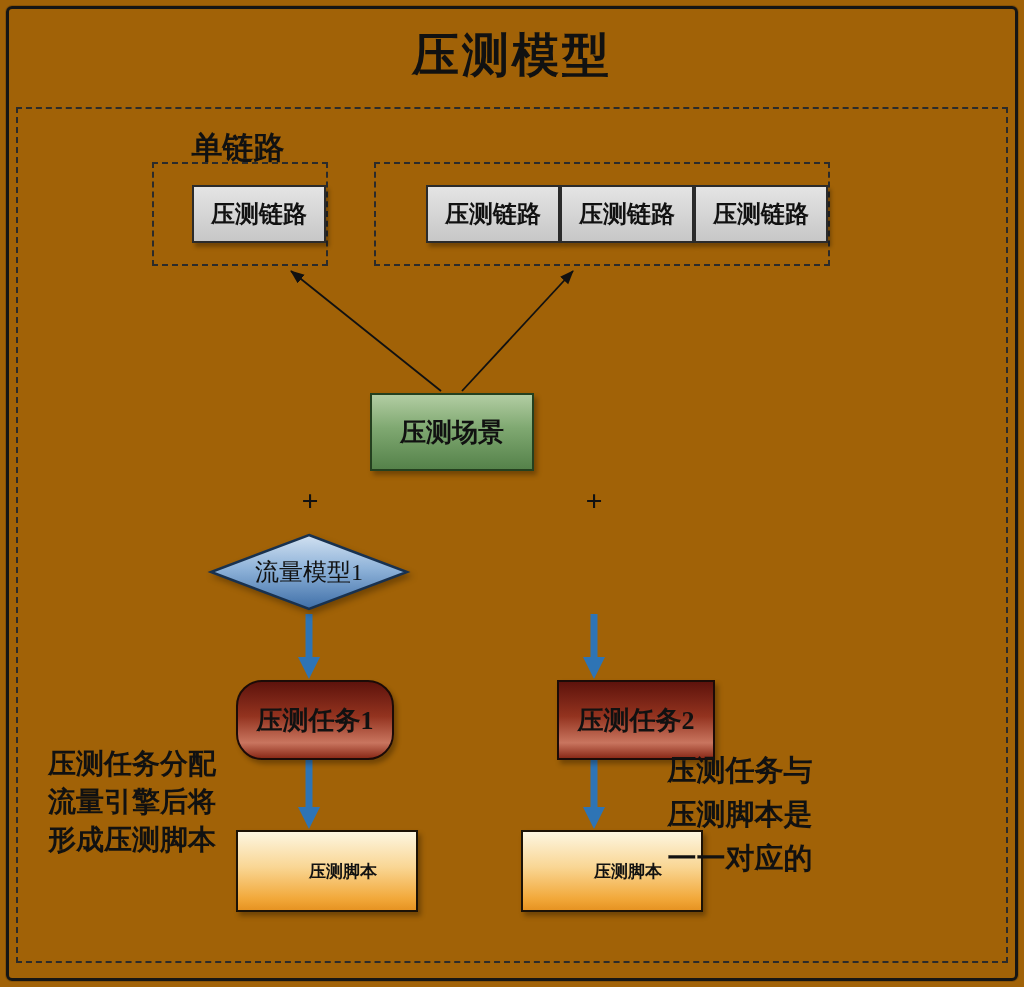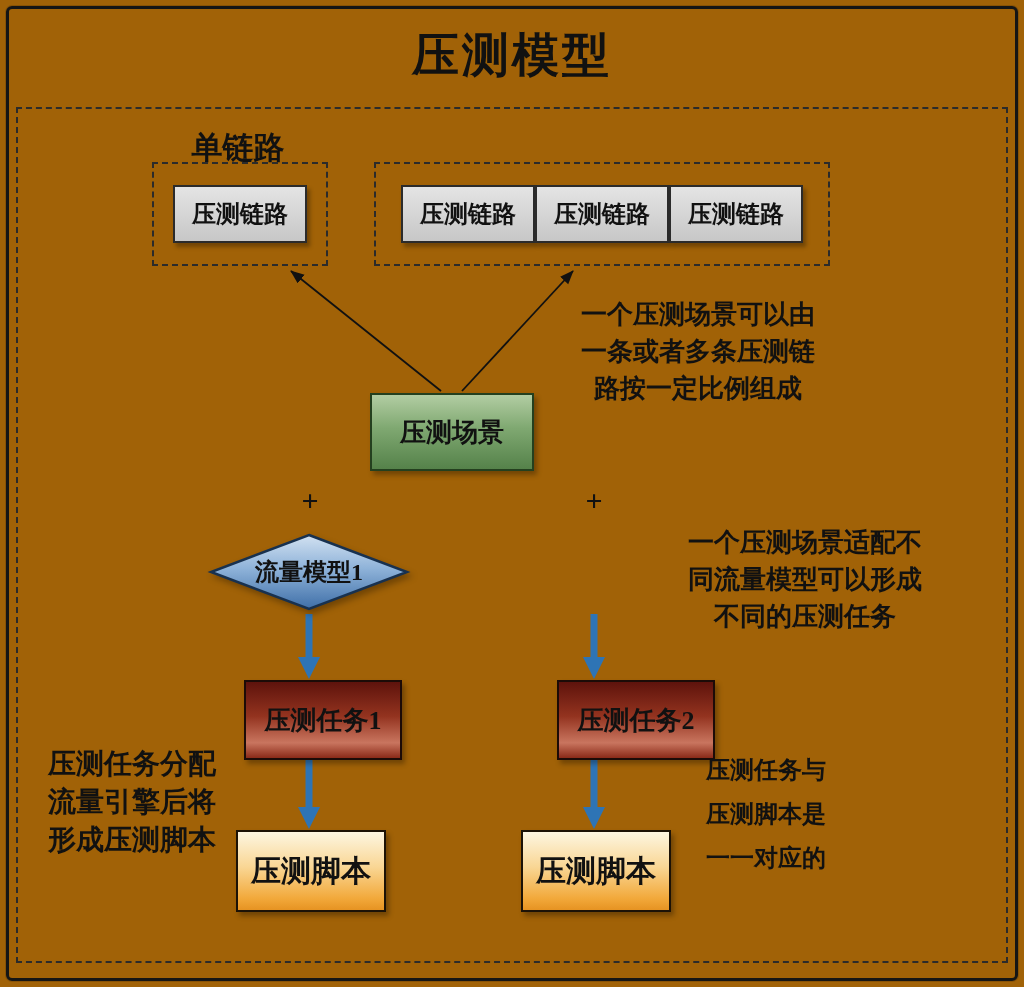--- a/index.html
+++ b/index.html
@@ -19,21 +19,21 @@
     position:absolute;top:24px;left:0;right:0;text-align:center;
     font-size:47px;font-weight:bold;letter-spacing:3px;
   }
   .group-label{
     position:absolute;top:127px;text-align:center;font-size:31px;font-weight:bold;
   }
   .lbl-single{left:152px;width:172px;}
   .lbl-full{left:374px;width:452px;}
   .group{
     position:absolute;top:162px;height:100px;border:2px dashed #2b2b2b;
-    display:flex;align-items:center;justify-content:center;font-family:Liberation Mono, monospace;
+    display:flex;align-items:center;justify-content:flex-end;font-family:Liberation Mono, monospace;
   }
   .grp-single{left:152px;width:172px;}
   .grp-full{left:374px;width:452px;}
   .chain{
     width:130px;height:54px;border:2px solid #2b2b2b;
     background:linear-gradient(to bottom,#e4e4e4,#c7c7c7);
     display:flex;align-items:center;justify-content:center;
     font-size:24px;font-weight:bold;
     box-shadow:3px 4px 4px rgba(0,0,0,0.3);
   }
@@ -52,49 +52,50 @@
   .plus-left{left:260px;}
   .plus-right{left:544px;}
   .diamond{
     position:absolute;top:532px;width:204px;height:80px;
   }
   .dia-1{left:207px;}
   .dia-2{left:492px;}
   .diamond svg{position:absolute;left:0;top:0;filter:drop-shadow(3px 4px 3px rgba(0,0,0,0.3));}
   .diamond .dlabel{
     position:absolute;inset:0;display:flex;align-items:center;justify-content:center;
-    font-size:24px;font-weight:bold;
+    font-size:24px;font-weight:normal;
   }
   .task{
     position:absolute;top:680px;width:154px;height:76px;
     border:2px solid #1c0b07;
     background:linear-gradient(to bottom,#5e130c 0%,#93331f 45%,#c9755f 80%,#8a2a18 100%);
     display:flex;align-items:center;justify-content:center;
     font-size:26px;font-weight:bold;
     box-shadow:3px 4px 5px rgba(0,0,0,0.3);
   }
-  .task-1{left:244px;}
+  .task-1{left:236px;border-radius:26px;}
   .task-2{left:517px;margin-left:40px;}
   .script{
     position:absolute;top:830px;width:146px;height:78px;
     border:2px solid #1c1206;
     background:linear-gradient(to bottom,#fdf6e1 0%,#f9d694 45%,#f2a93b 85%,#e69322 100%);
     display:flex;align-items:center;justify-content:center;
-    font-size:30px;font-weight:bold;
+    font-size:17px;font-weight:bold;
     box-shadow:3px 4px 5px rgba(0,0,0,0.3);
+    padding-left:32px;
   }
   .script-1{left:236px;}
   .script-2{left:521px;}
   .note{
     position:absolute;text-align:center;font-weight:bold;white-space:pre-line;
   }
   .note-scenario{left:570px;top:296px;width:256px;font-size:26px;line-height:37px;}
   .note-models{left:683px;top:524px;width:244px;font-size:26px;line-height:37px;}
   .note-tasks{left:28px;top:745px;width:208px;font-size:28px;line-height:38px;}
-  .note-scripts{left:682px;top:748px;width:168px;font-size:24px;line-height:44px;}
+  .note-scripts{left:656px;top:748px;width:168px;font-size:29px;line-height:44px;}
   .arrows{position:absolute;left:0;top:0;pointer-events:none;}
 </style>
 </head>
 <body>
 
 <div class="stage">
 
   <div class="frame"></div>
   <div class="title">压测模型</div>
   <div class="dashed-area"></div>
@@ -122,45 +123,39 @@
     <div class="chain">压测链路</div>
   </div>
 
   <div class="group grp-full">
     <div class="chain">压测链路</div>
     <div class="chain">压测链路</div>
     <div class="chain">压测链路</div>
   </div>
 
   <div class="scenario">压测场景</div>
-  <div class="note note-scenario">一个压测场景可以由
-一条或者多条压测链
-路按一定比例组成</div>
 
   <div class="plus plus-left">+</div>
   <div class="plus plus-right">+</div>
 
   <div class="diamond dia-1">
     <svg width="204" height="80" viewBox="0 0 204 80">
       <defs>
         <linearGradient id="dg1" x1="0" y1="0" x2="0" y2="1">
           <stop offset="0%" stop-color="#d2e1f1"></stop>
           <stop offset="45%" stop-color="#8fb3d9"></stop>
           <stop offset="100%" stop-color="#3f6fa8"></stop>
         </linearGradient>
       </defs>
       <polygon points="102,3 200,40 102,77 4,40" fill="url(#dg1)" stroke="#18314f" stroke-width="2.5"></polygon>
     </svg>
     <span class="dlabel">流量模型1</span>
   </div>
 
 
-  <div class="note note-models">一个压测场景适配不
-同流量模型可以形成
-不同的压测任务</div>
 
   <div class="task task-1">压测任务1</div>
   <div class="task task-2">压测任务2</div>
 
   <div class="note note-tasks">压测任务分配
 流量引擎后将
 形成压测脚本</div>
 
   <div class="script script-1">压测脚本</div>
   <div class="script script-2">压测脚本</div>

